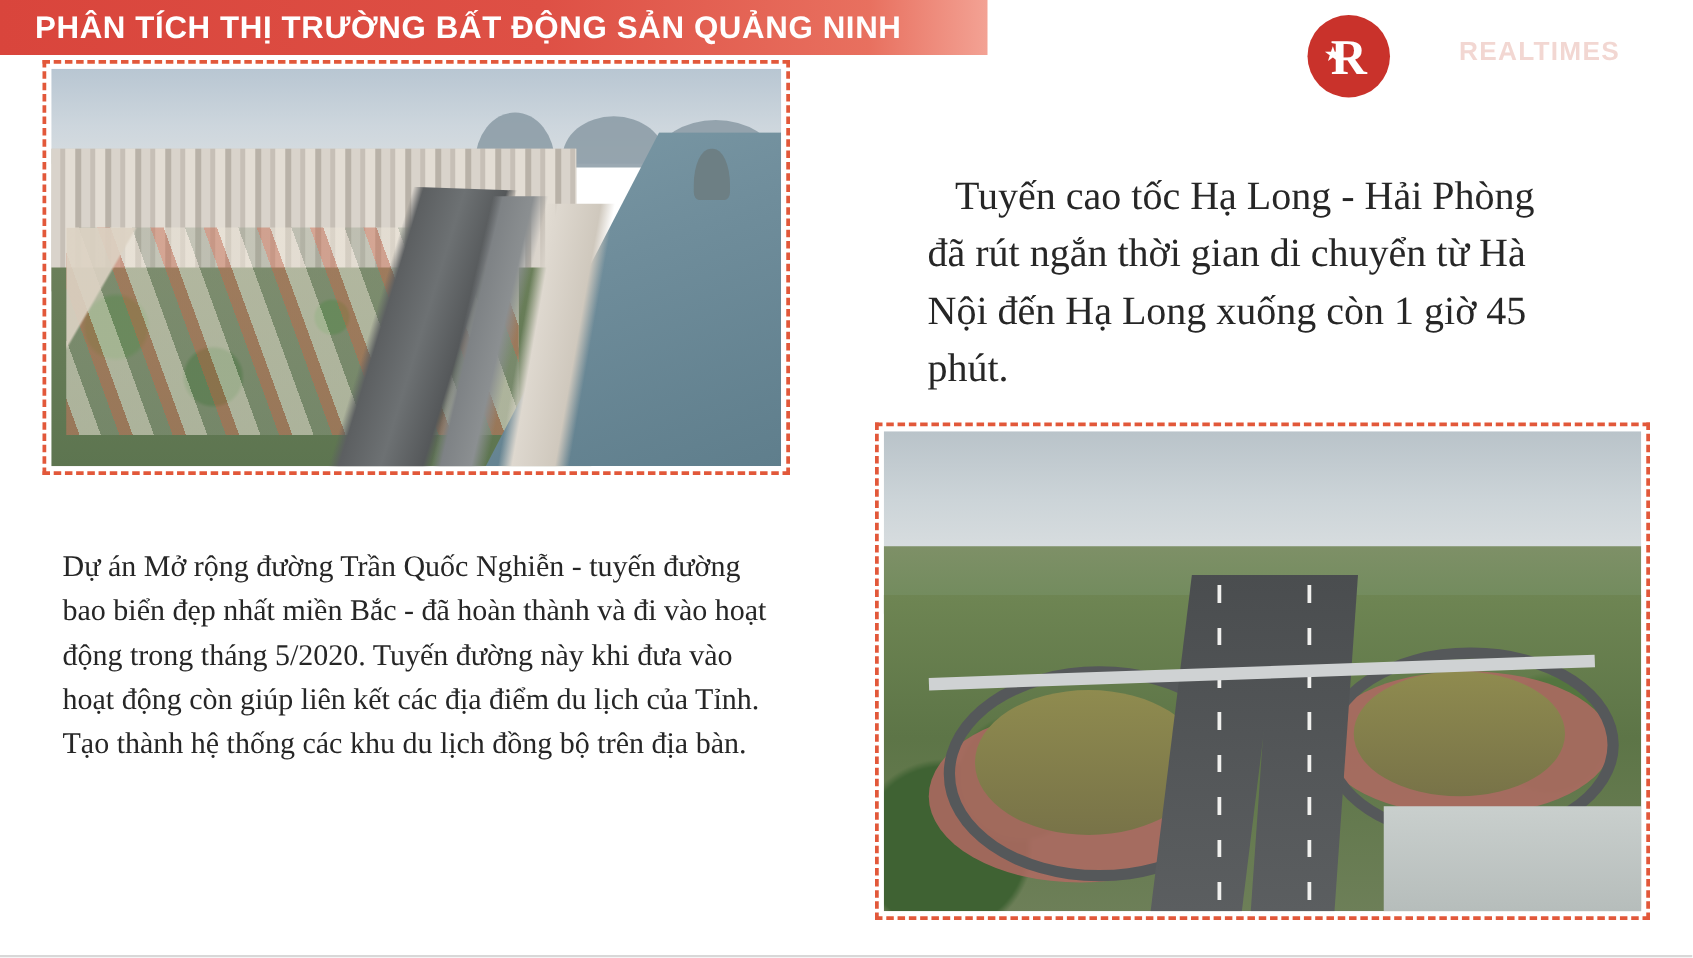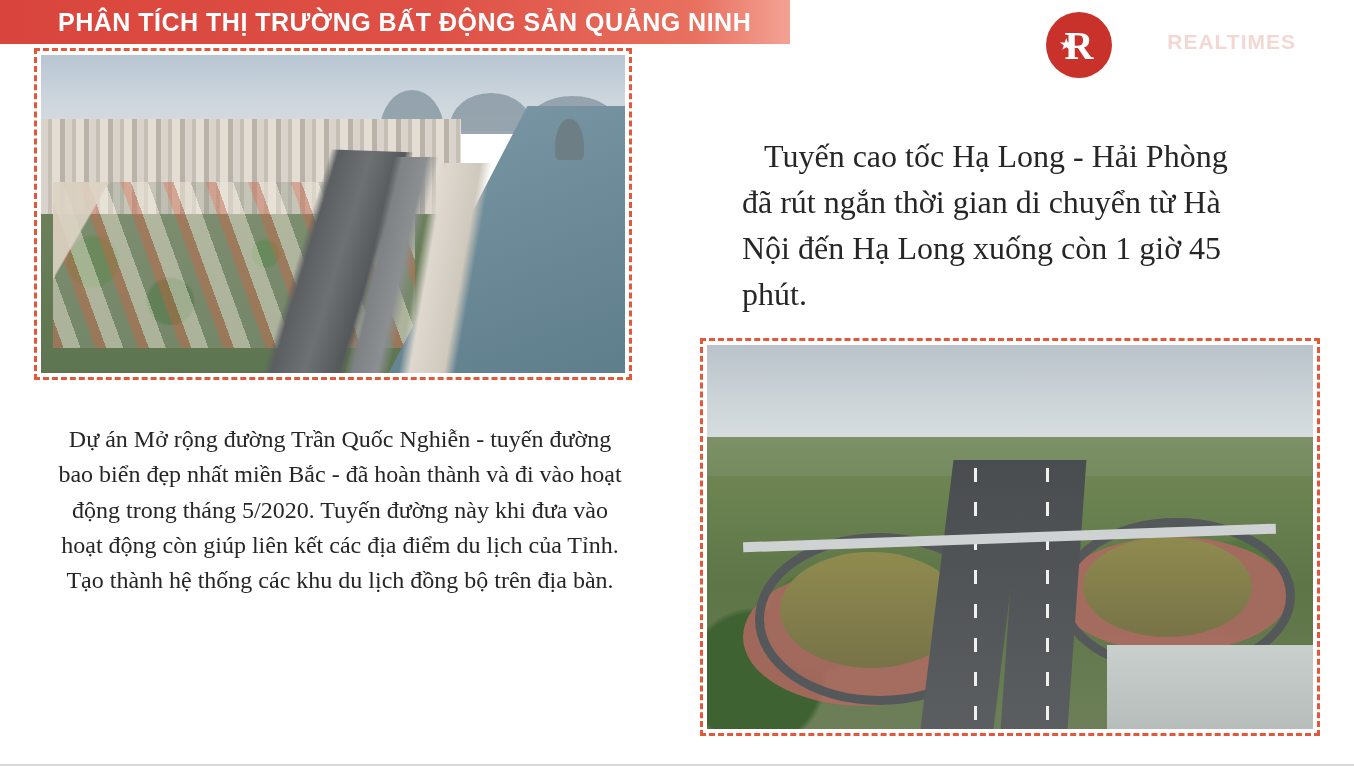--- a/index.html
+++ b/index.html
@@ -28,21 +28,20 @@
     align-items: center;
   }
   .header-title {
     color: #ffffff;
     font-family: "Liberation Sans", sans-serif;
     font-weight: bold;
     font-size: 25px;
     letter-spacing: 0.5px;
     padding-left: 28px;
     white-space: nowrap;
-    margin-left: 30px;
   }
 
   
   .logo-wrap {
     position: absolute;
     right: 58px;
     top: 12px;
     width: 250px;
     height: 66px;
   }
@@ -228,25 +227,24 @@
   #text-highway {
     left: 742px;
     top: 133px;
     width: 510px;
     font-size: 32px;
     line-height: 1.44;
     text-indent: 22px;
   }
   #text-road-project {
     left: 50px;
-    top: 422px;
+    top: 437px;
     width: 580px;
     font-size: 24px;
     line-height: 1.47;
-    text-align: center;
   }
 
   
   .bottom-rule {
     position: absolute;
     left: 0;
     bottom: 0;
     width: 100%;
     height: 2px;
     background: #d8d8d8;

